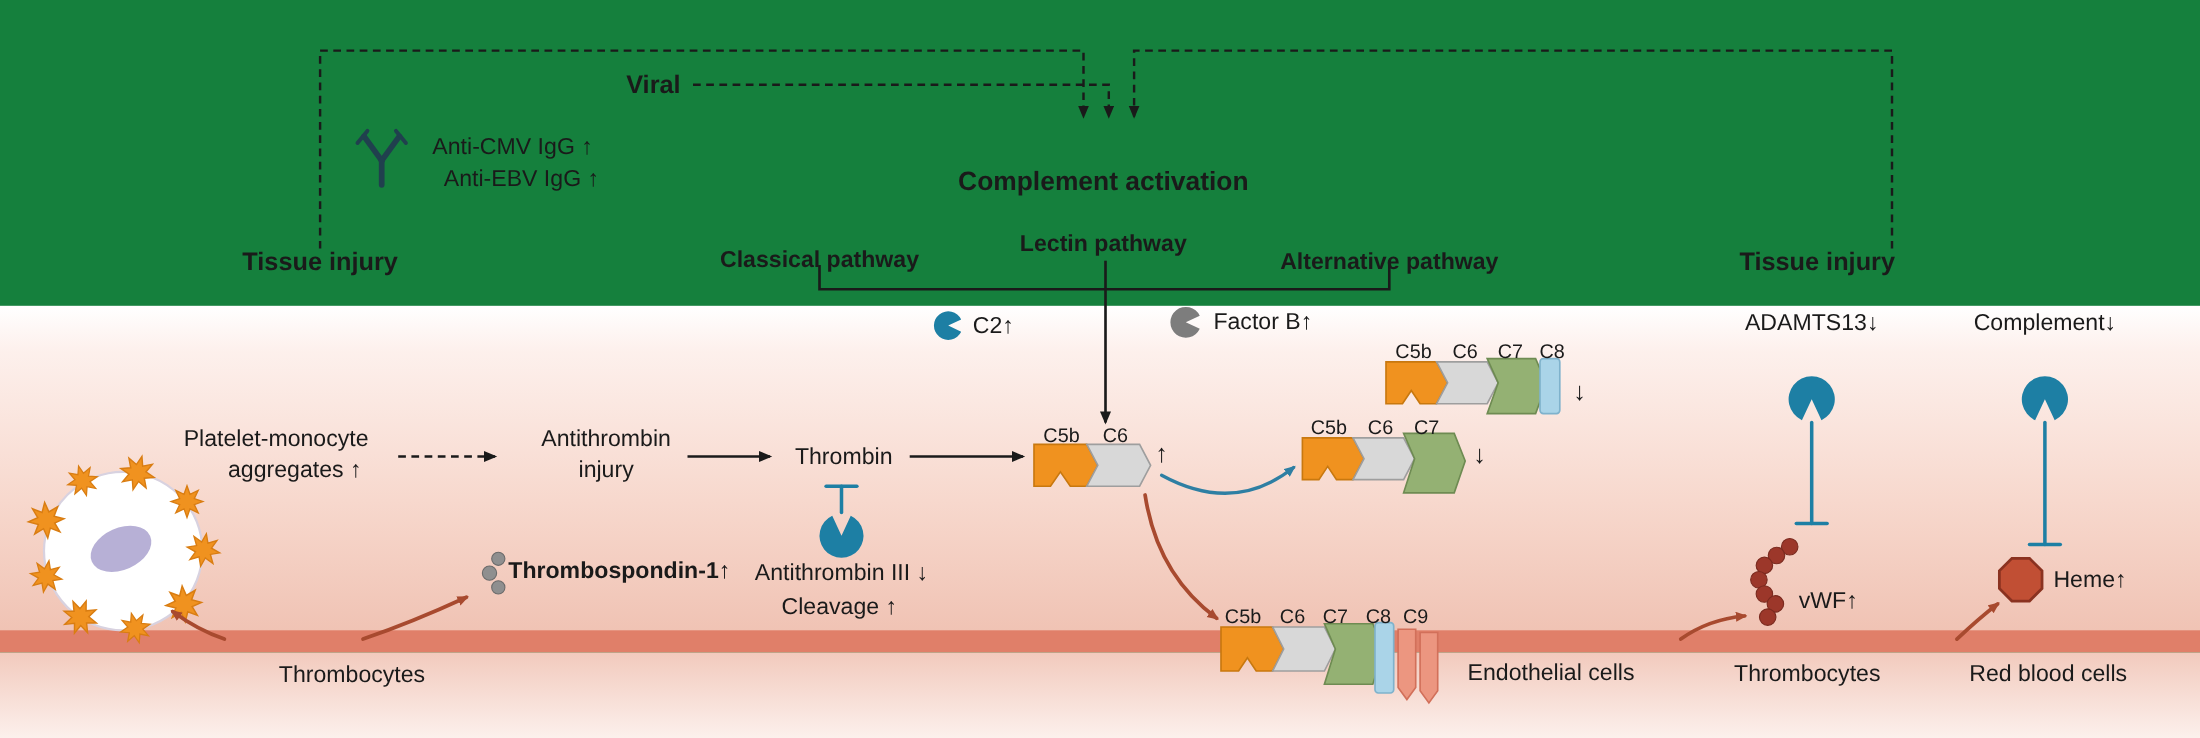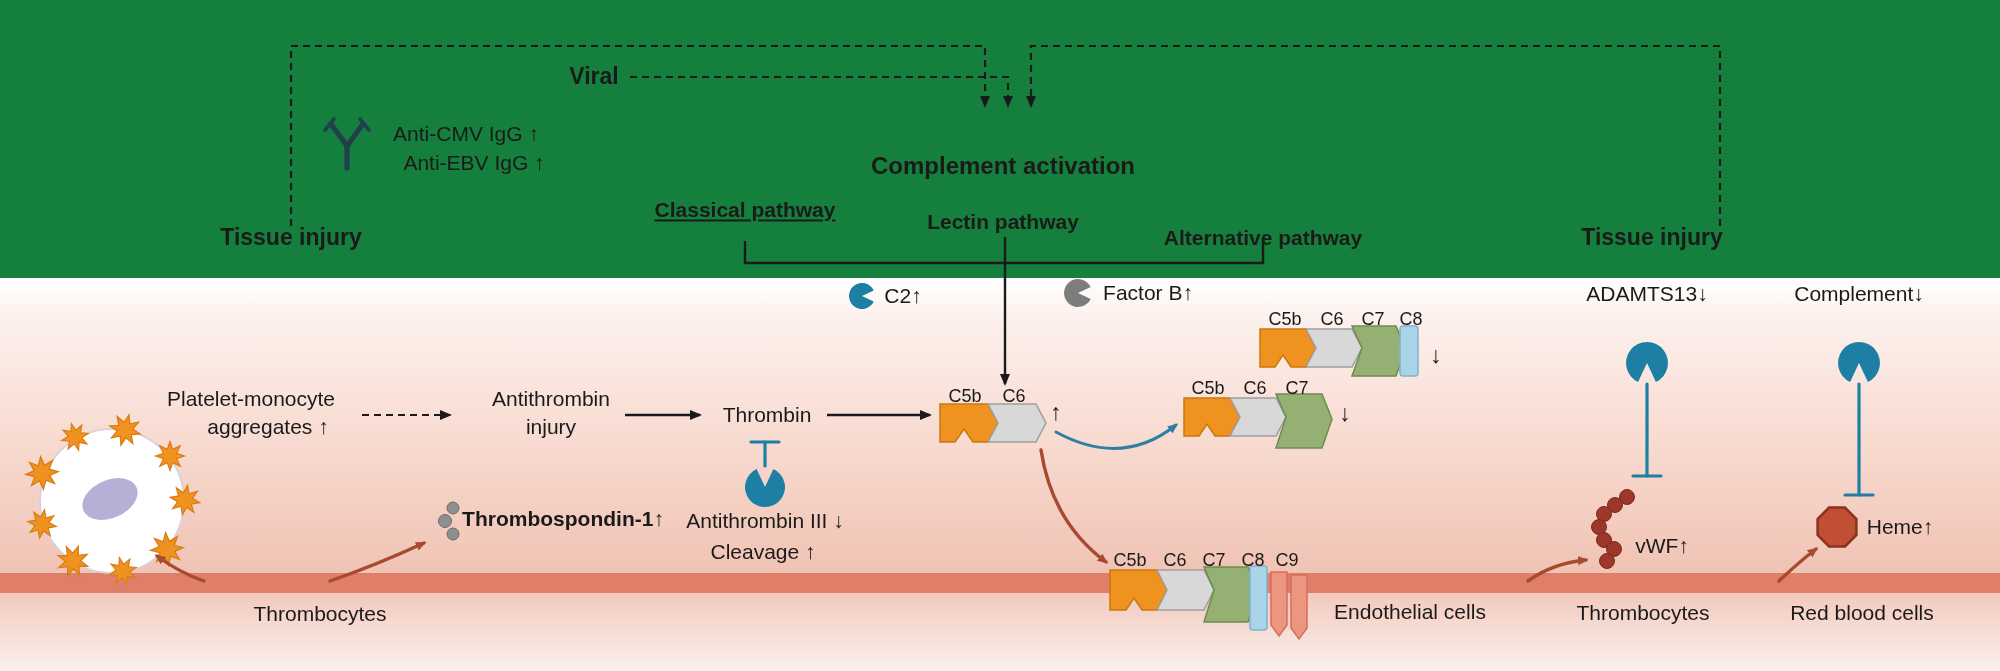--- a/index.html
+++ b/index.html
@@ -170,21 +170,21 @@
 
     <polygon points="1856.4,535 1845,546.4 1829,546.4 1817.6,535 1817.6,519 1829,507.6 1845,507.6 1856.4,519" fill="#c14f34" stroke="#8a3220" stroke-width="2.5"></polygon>
   </svg>
 
   <div class="lbl h" style="left:594px;  top:77px;">Viral</div>
   <div class="lbl h" style="left:291px;  top:238px;">Tissue injury</div>
   <div class="lbl h" style="left:1652px; top:238px;">Tissue injury</div>
   <div class="lbl" style="left:466px;  top:134px;">Anti-CMV IgG ↑</div>
   <div class="lbl" style="left:474px;  top:163px;">Anti-EBV IgG ↑</div>
   <div class="lbl h2" style="left:1003px; top:166px;">Complement activation</div>
-  <div class="lbl pw" style="left:745px;  top:210px;text-decoration:underline;">Classical pathway</div>
+  <div class="lbl pw" style="left:745px;  top:236px;">Classical pathway</div>
   <div class="lbl pw" style="left:1003px; top:222px;text-align:right;">Lectin pathway</div>
   <div class="lbl pw" style="left:1263px; top:238px;">Alternative pathway</div>
   <div class="lbl" style="left:903px;  top:296px;">C2↑</div>
   <div class="lbl" style="left:1148px; top:293px;">Factor B↑</div>
 
   <div class="lbl" style="left:251px;  top:399px;">Platelet-monocyte</div>
   <div class="lbl" style="left:268px;  top:427px;">aggregates ↑</div>
   <div class="lbl" style="left:551px;  top:399px;">Antithrombin</div>
   <div class="lbl" style="left:551px;  top:427px;">injury</div>
   <div class="lbl" style="left:767px;  top:415px;">Thrombin</div>

